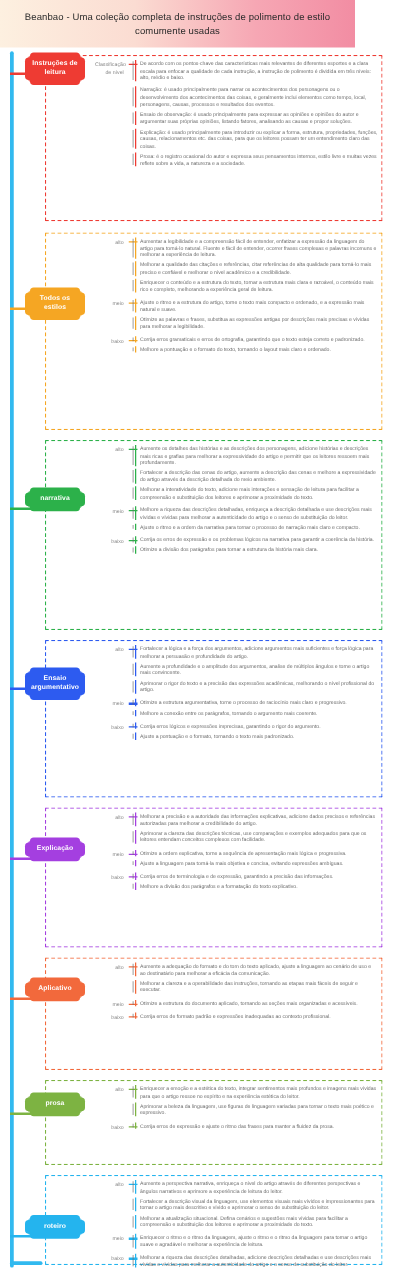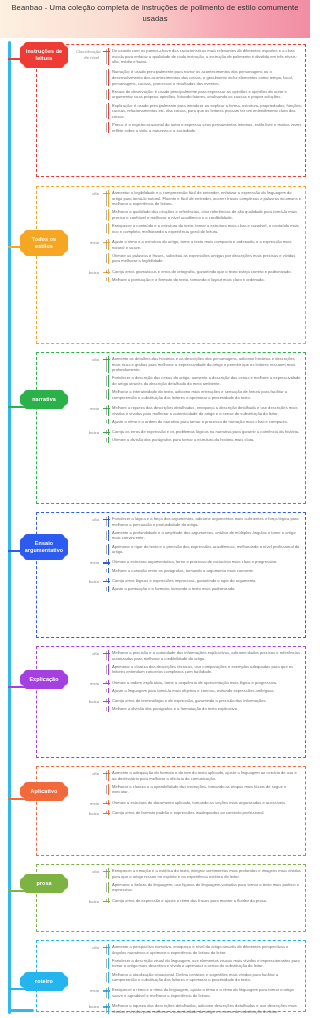--- a/index.html
+++ b/index.html
@@ -6,23 +6,23 @@
   html, body {
     width: 310px; height: 1018px;
     background: #ffffff;
     font-family: "Liberation Sans", sans-serif;
     overflow: hidden;
   }
   #page { position: relative; width: 310px; height: 1018px; background:#fff; }
 
   
   .header {
-    position: absolute; left: 0; top: 0; width: 310px; height: 38px;
+    position: absolute; left: 0; top: 0; width: 284px; height: 38px;
     background: linear-gradient(90deg, #fdf0e0 0%, #fbdcd2 38%, #f6a7b4 72%, #f28da3 100%);
-    display: flex; justify-content: center;
+    display: flex; align-items: center; justify-content: center;
     padding: 2px 10px;
   }
   .header-title {
     font-size: 7.6px; line-height: 11px; color: #2b2b2b;
     text-align: center; letter-spacing: .1px; font-weight: 400;
   }
 
   
   .spine {
     position: absolute; left: 8px; top: 41px; width: 3px; height: 973px;

